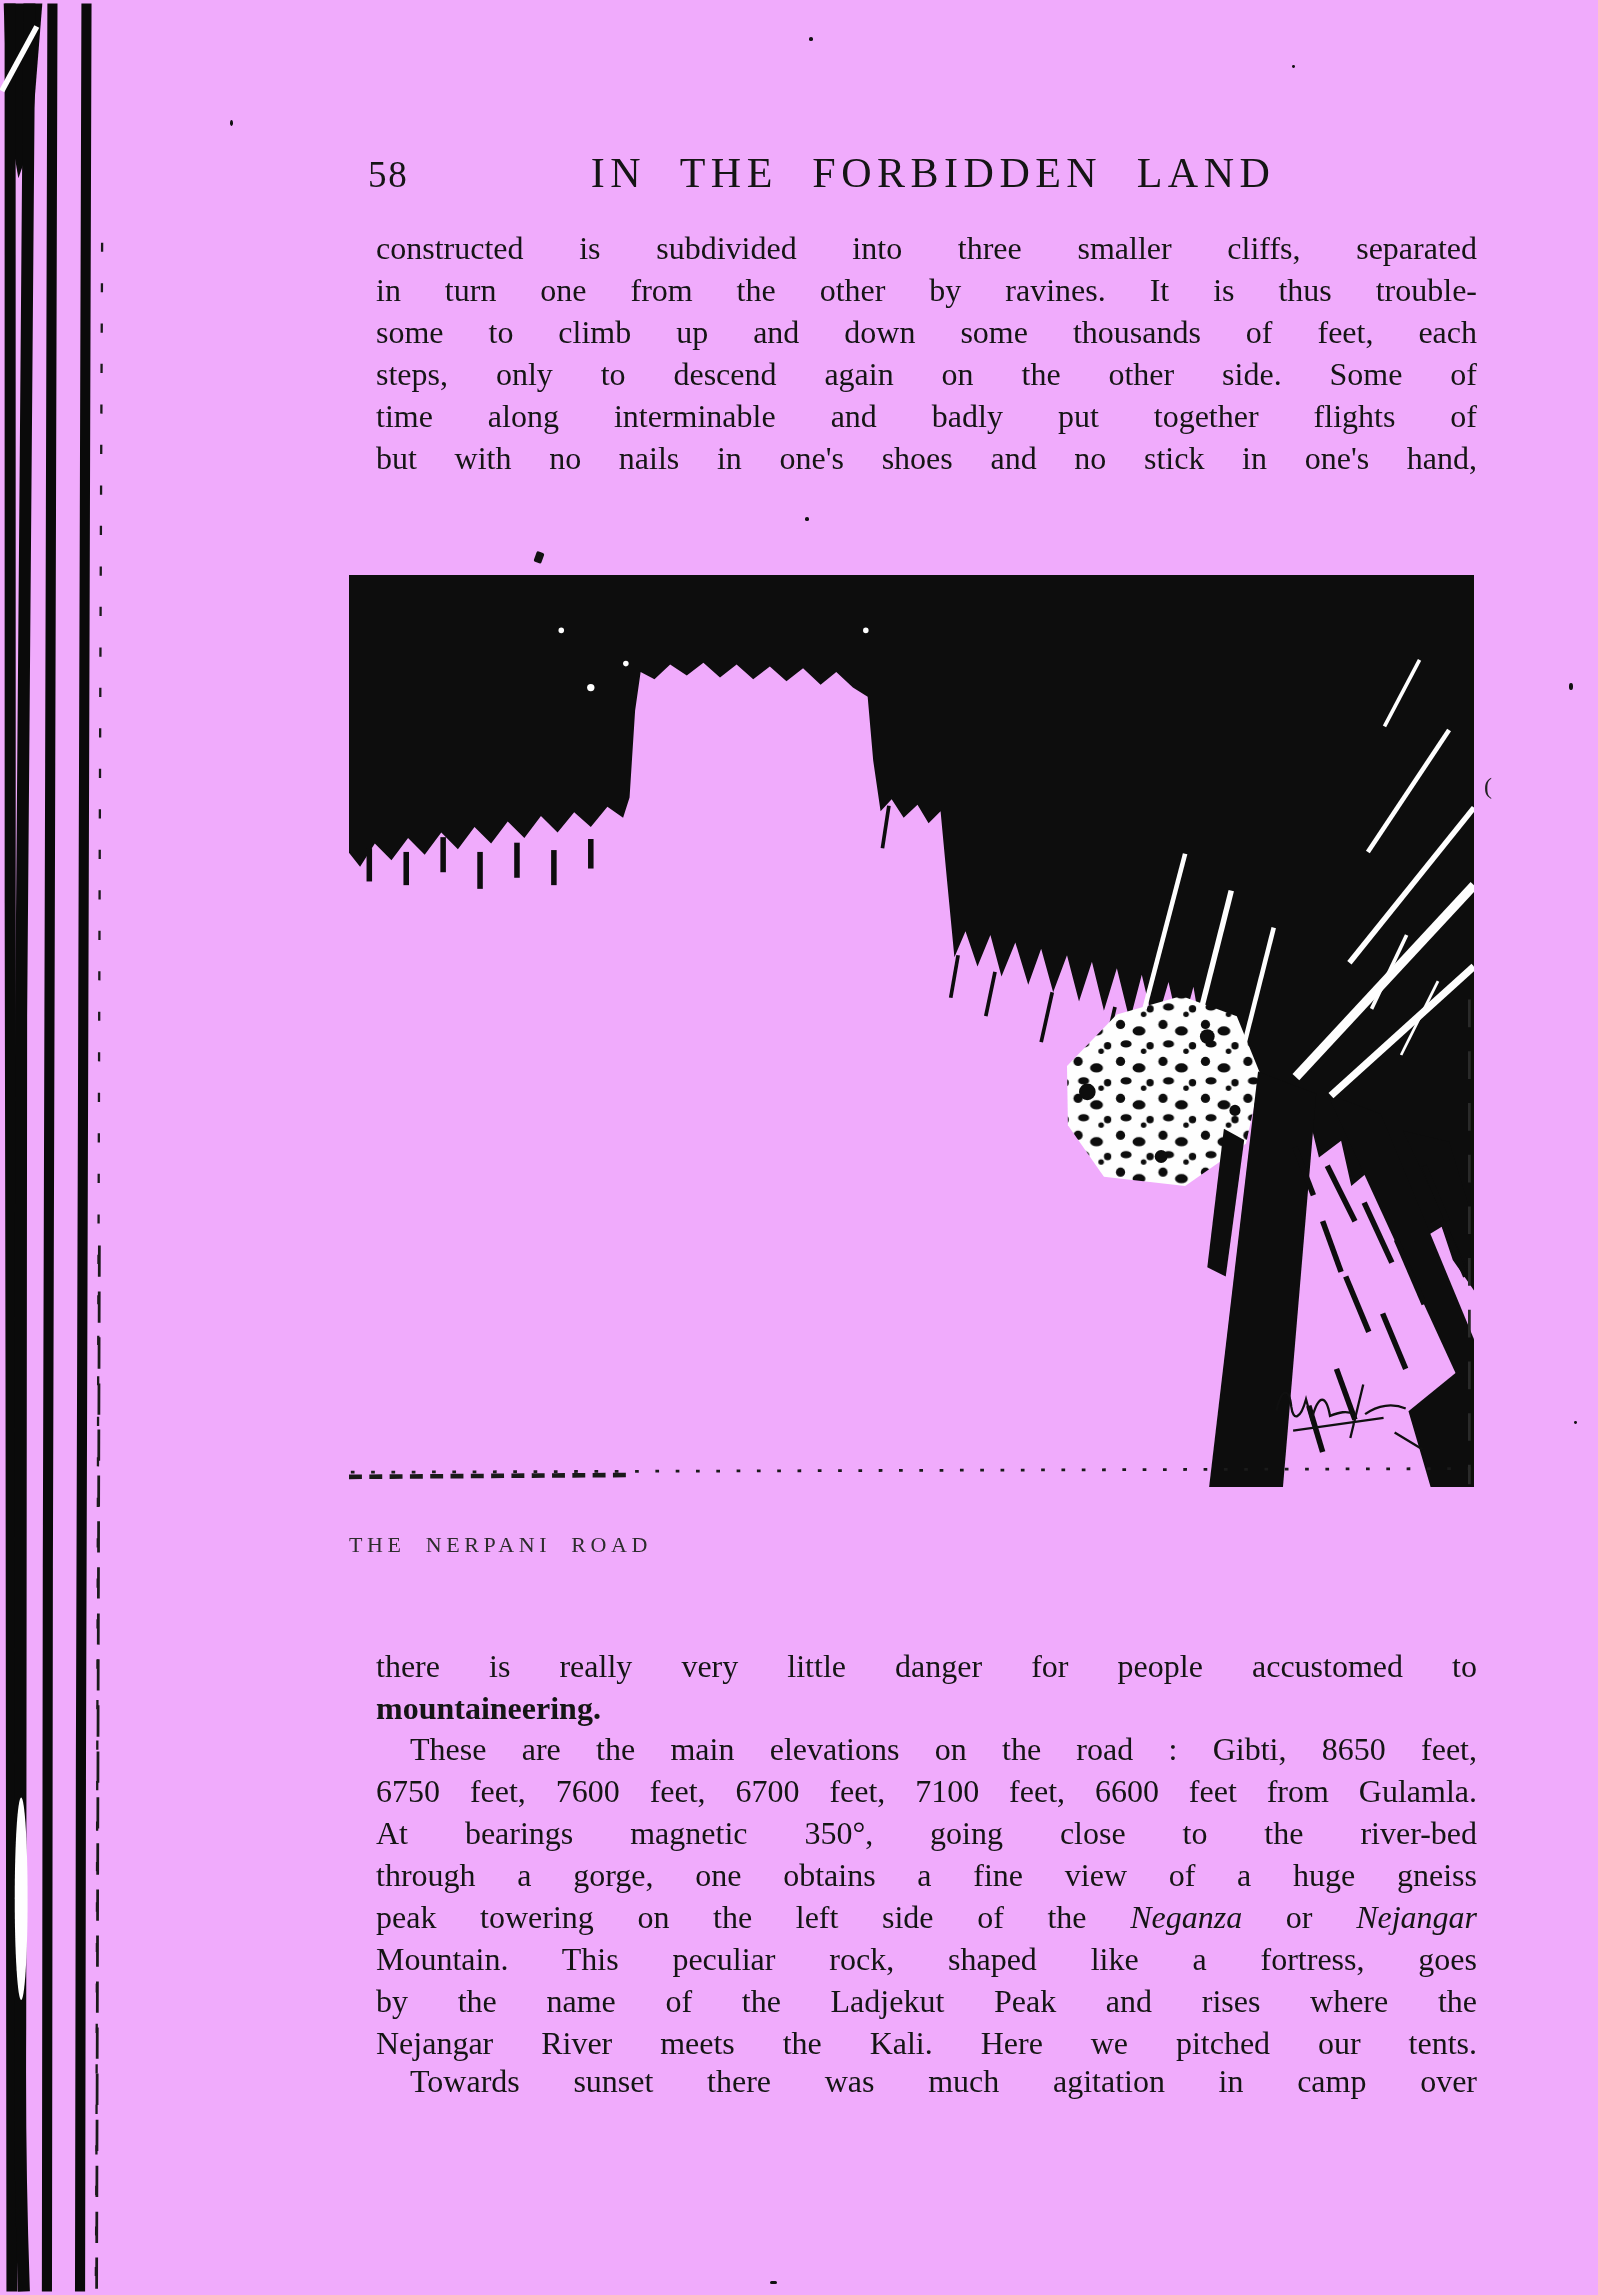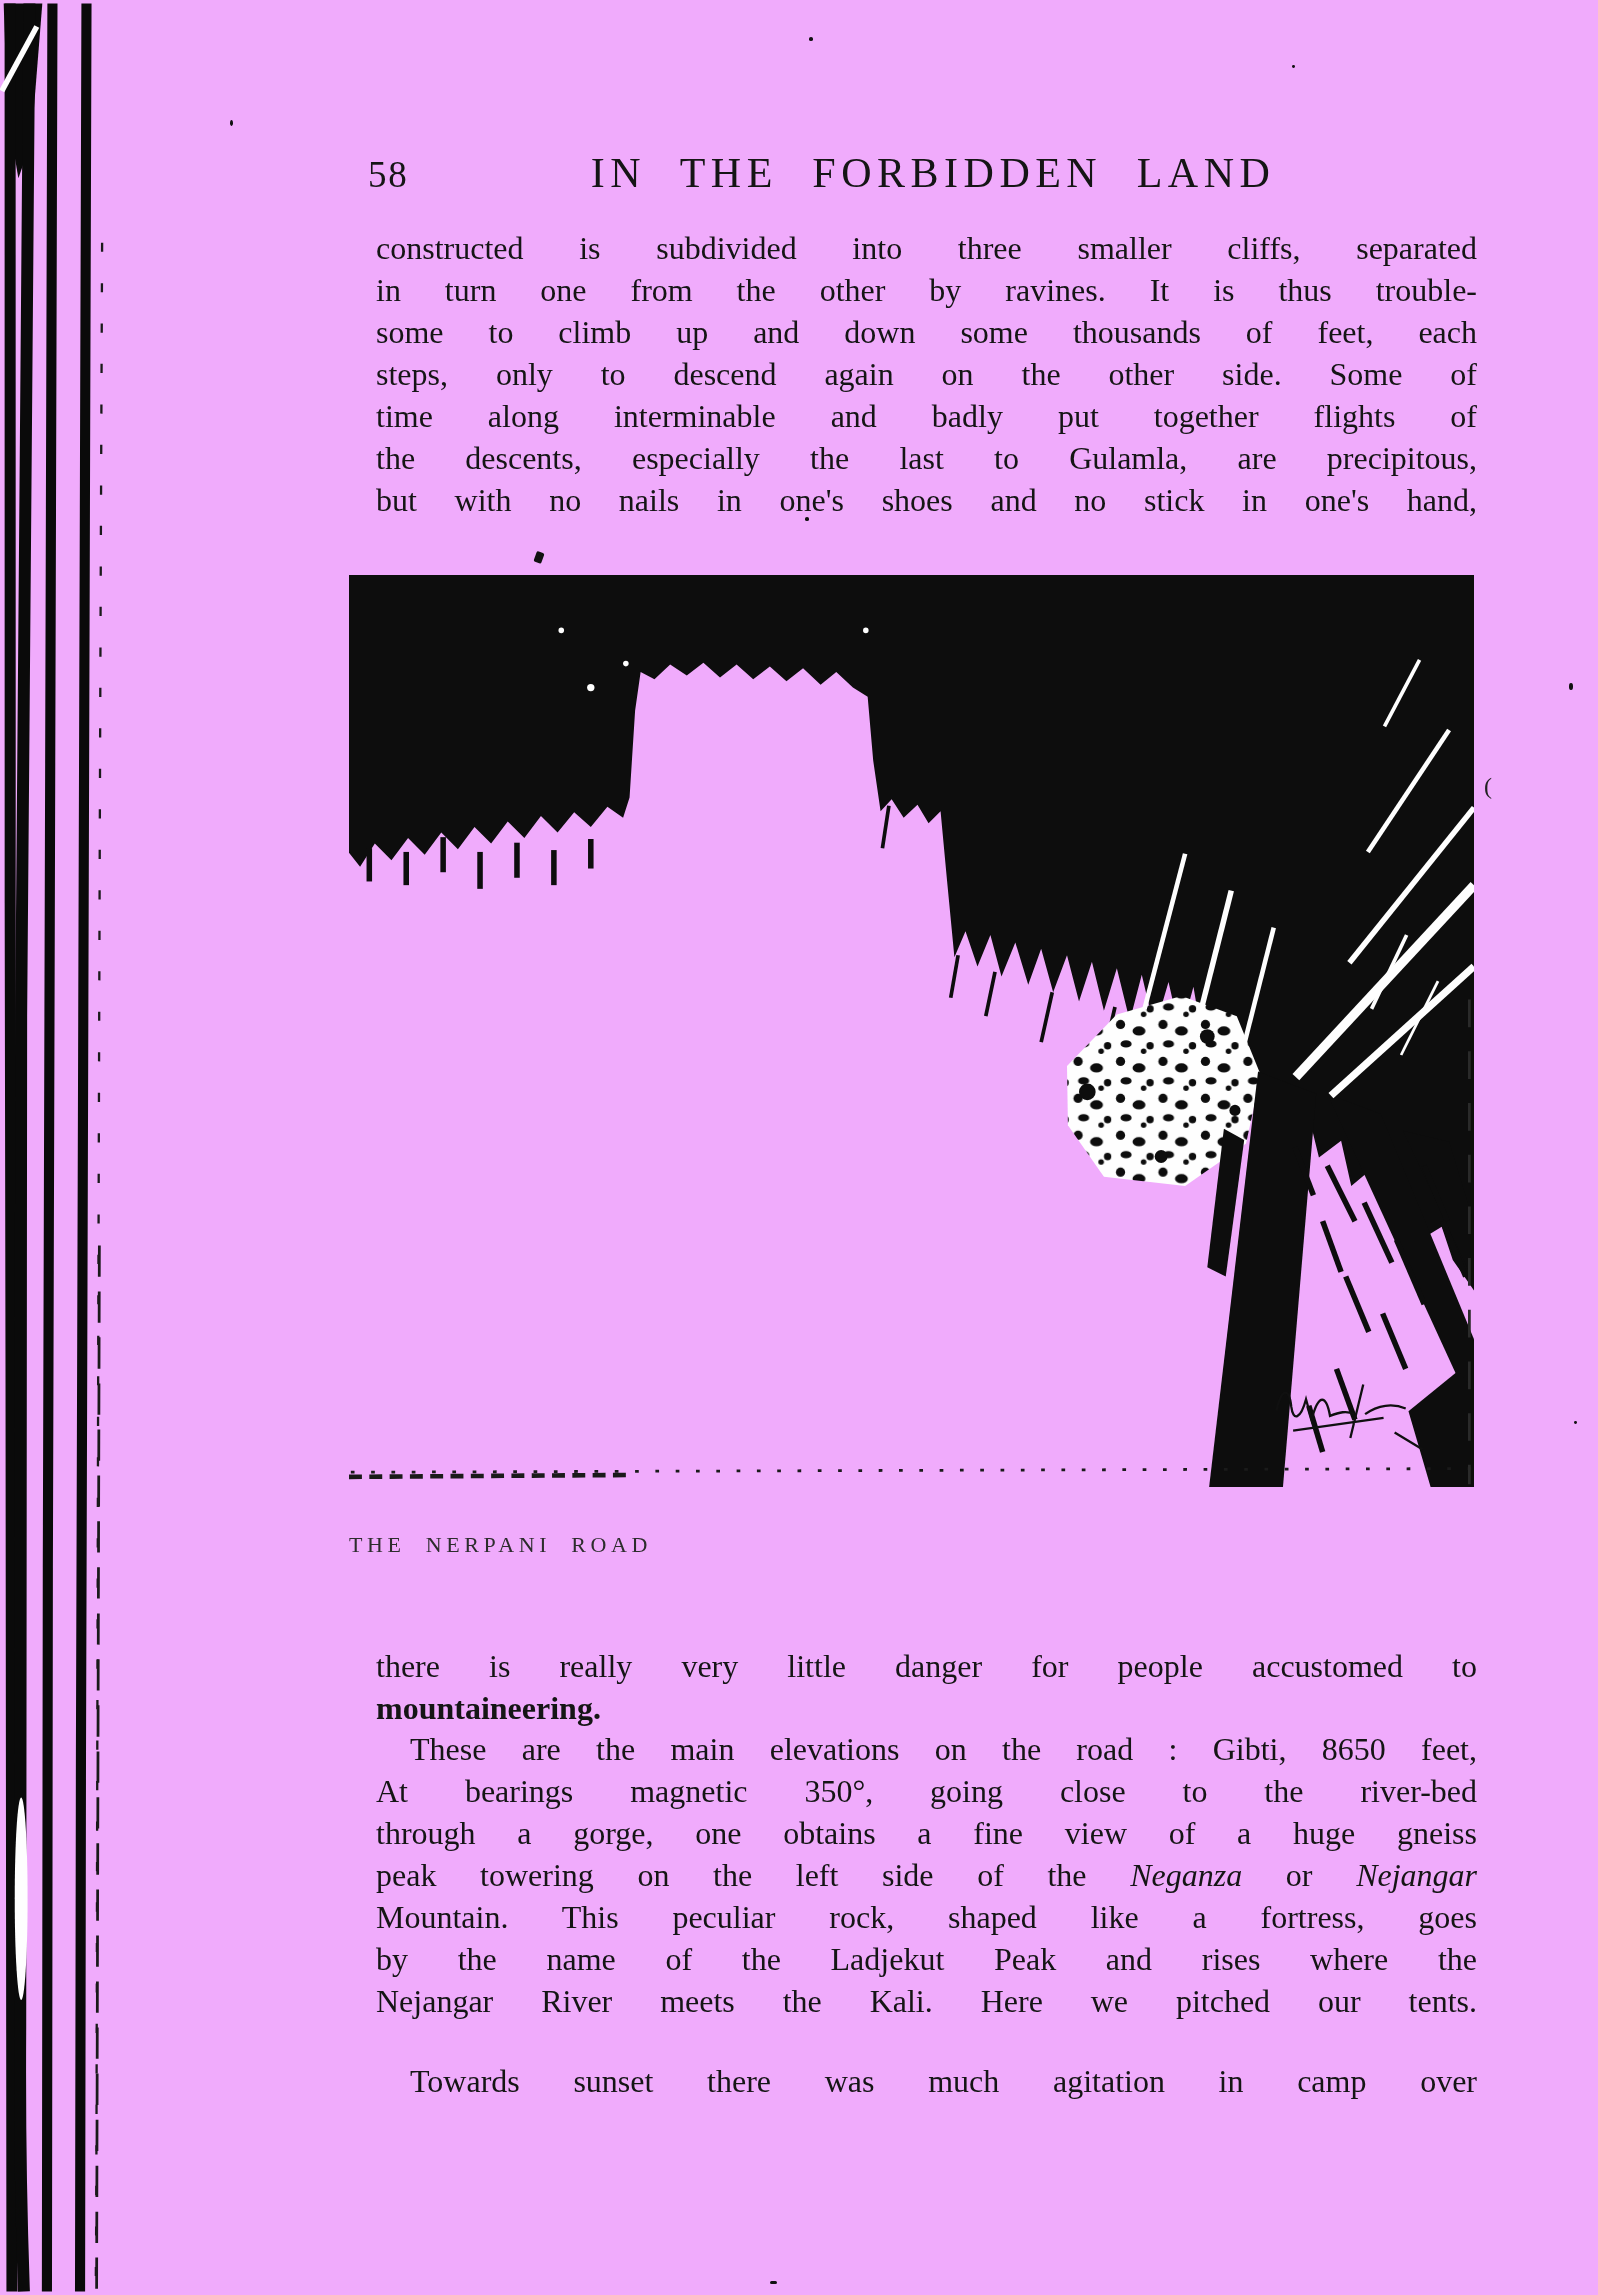--- a/index.html
+++ b/index.html
@@ -45,29 +45,29 @@
 
   <div class="page-num">58</div>
   <div class="page-title">IN THE FORBIDDEN LAND</div>
 
   <div class="para p1">
       <div class="line">constructed is subdivided into three smaller cliffs, separated</div>
       <div class="line">in turn one from the other by ravines.  It is thus trouble-</div>
       <div class="line">some to climb up and down some thousands of feet, each</div>
       <div class="line">steps, only to descend again on the other side.  Some of</div>
       <div class="line">time along interminable and badly put together flights of</div>
-      <div class="line">the descents, especially the last to Gulamla, are precipitous,</div>
       <div class="line">but with no nails in one's shoes and no stick in one's hand,</div>
     </div>
   <div class="para p2">
       <div class="line">there is really very little danger for people accustomed to</div>
       <div class="line last">mountaineering.</div>
     </div>
   <div class="para p3">
       <div class="line indent">These are the main elevations on the road :  Gibti, 8650 feet,</div>
+      <div class="line">6750 feet, 7600 feet, 6700 feet, 7100 feet, 6600 feet from Gulamla.</div>
       <div class="line">At bearings magnetic 350°, going close to the river-bed</div>
       <div class="line">through a gorge, one obtains a fine view of a huge gneiss</div>
       <div class="line">peak towering on the left side of the <i>Neganza</i> or <i>Nejangar</i></div>
       <div class="line">Mountain.  This peculiar rock, shaped like a fortress, goes</div>
       <div class="line">by the name of the Ladjekut Peak and rises where the</div>
       <div class="line">Nejangar River meets the Kali.  Here we pitched our tents.</div>
     </div>
   <div class="para p4">
       <div class="line indent">Towards sunset there was much agitation in camp over</div>
     </div>

